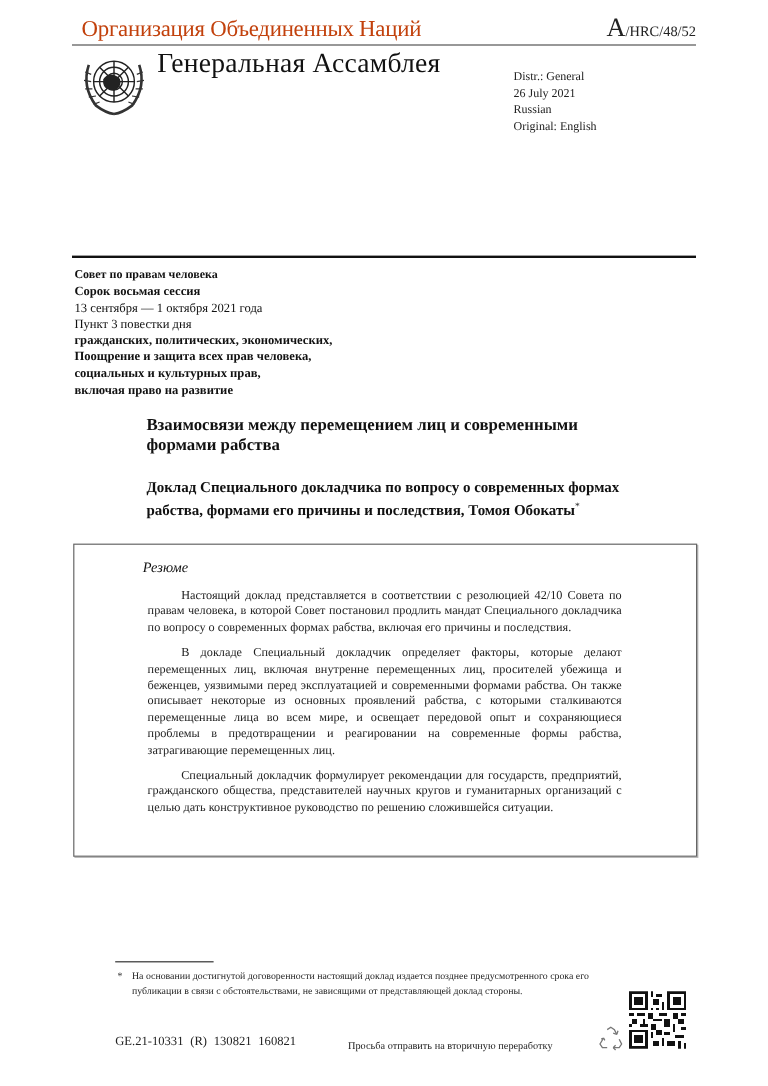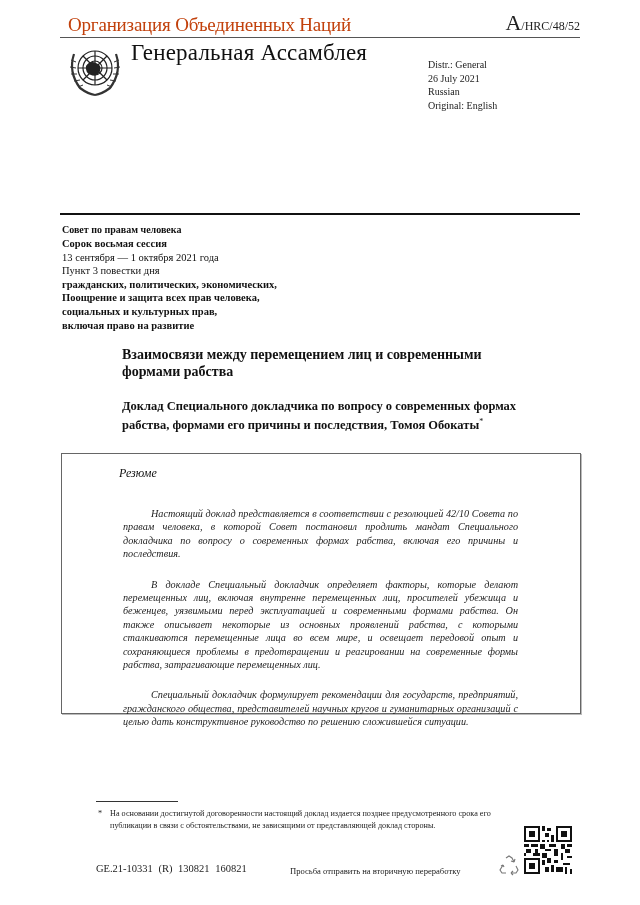--- a/index.html
+++ b/index.html
@@ -26,21 +26,21 @@
 
   .title { left: 122px; top: 346px; width: 400px; font-size: 14px; font-weight: bold; line-height: 17px; }
   .subtitle { left: 122px; top: 398px; width: 400px; font-size: 12.5px; font-weight: bold; line-height: 16px; }
   .subtitle sup { font-weight: normal; font-size: 8px; }
 
   
   .summary-box { left: 61px; top: 453px; width: 518px; height: 259px;
                  border: 1px solid #666; box-shadow: 1px 1px 0 #bbb; }
   .summary-heading { left: 81px; top: 466px; font-size: 12px; font-style: italic; margin-left: 38px; }
   .summary-body { left: 123px; top: 490px; width: 395px; font-size: 10.2px; line-height: 13.4px; color: #222; text-align: justify; }
-  .summary-body p { margin: 17px 0 8px 0; text-indent: 28px; font-style: italic; }
+  .summary-body p { margin: 0 0 8px 0; text-indent: 28px; }
 
   
   .fn-rule { left: 96px; top: 801px; width: 82px; height: 1px; background: #333; }
   .footnote { left: 110px; top: 808px; width: 390px; font-size: 8.2px; line-height: 12.4px; color: #222; }
   .footnote .star { position: absolute; left: -12px; top: 0; }
 
   .doc-code { left: 62px; top: 863px; font-size: 10.5px; color: #222; word-spacing: 3px; margin-left: 34px; }
   .recycle-text { left: 290px; top: 866px; font-size: 8.6px; color: #222; }
   .recycle-icon { left: 498px; top: 854px; width: 22px; height: 22px; }
   .qr { left: 524px; top: 826px; width: 48px; height: 48px; }

